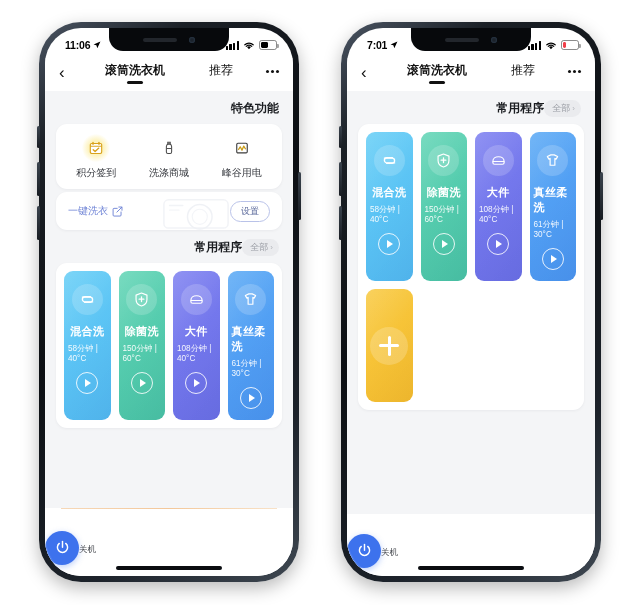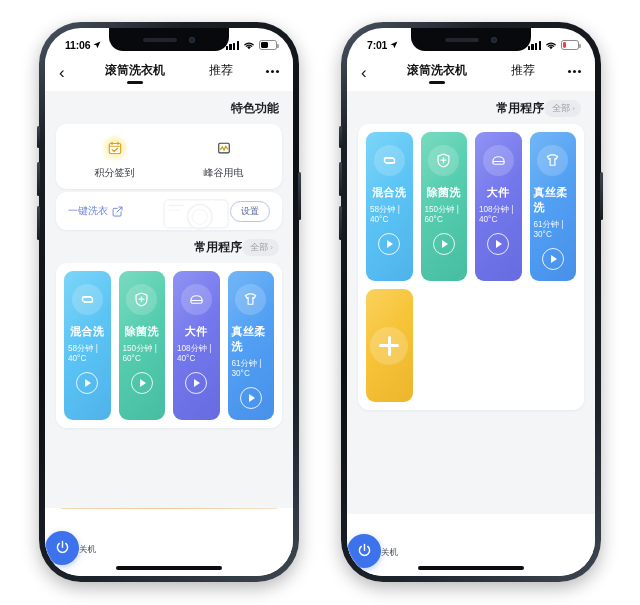--- a/index.html
+++ b/index.html
@@ -301,20 +301,31 @@
                   <path d="M1.5 6 H14.5" stroke="#d9a21b" stroke-width="1.1"></path>
                   <path d="M4.6 1.4 V4" stroke="#d9a21b" stroke-width="1.3" stroke-linecap="round"></path>
                   <path d="M11.4 1.4 V4" stroke="#d9a21b" stroke-width="1.3" stroke-linecap="round"></path>
                   <path d="M4.8 10 L7 12 L11.2 8.1" stroke="#d9a21b" stroke-width="1.5" fill="none" stroke-linecap="round" stroke-linejoin="round"></path>
                 </svg>
               </div>
               <div class="feat-label">积分签到</div>
             </div>
 
 
+            <div class="feat-item">
+              <div class="feat-ico">
+                <div class="glow g-none"></div>
+                <svg width="14" height="14" viewBox="0 0 16 16">
+                  <path d="M6.6 1.4 H9.4 V3.4 H6.6 Z" fill="none" stroke="#4a4a4a" stroke-width="1.2"></path>
+                  <path d="M5 6.2 a3 3 0 0 1 2.2-2.8 h1.6 A3 3 0 0 1 11 6.2 v6.4 a1.7 1.7 0 0 1-1.7 1.7 H6.7 A1.7 1.7 0 0 1 5 12.6 Z" fill="none" stroke="#4a4a4a" stroke-width="1.2"></path>
+                  <path d="M5.4 8.6 H10.6" stroke="#4a4a4a" stroke-width="1.1"></path>
+                </svg>
+              </div>
+              <div class="feat-label">洗涤商城</div>
+            </div>
 
             <div class="feat-item">
               <div class="feat-ico">
                 <div class="glow g-none"></div>
                 <svg width="14" height="14" viewBox="0 0 16 16">
                   <rect x="2" y="2.6" width="12" height="11" rx="1.4" fill="#fff" stroke="#3d3d3d" stroke-width="1.3"></rect>
                   <path d="M3.8 10.2 L6 6.6 L8 10.6 L10 5.8 L12.2 9.4" stroke="#c89a14" stroke-width="1.4" fill="none" stroke-linejoin="round"></path>
                 </svg>
               </div>
               <div class="feat-label">峰谷用电</div>

